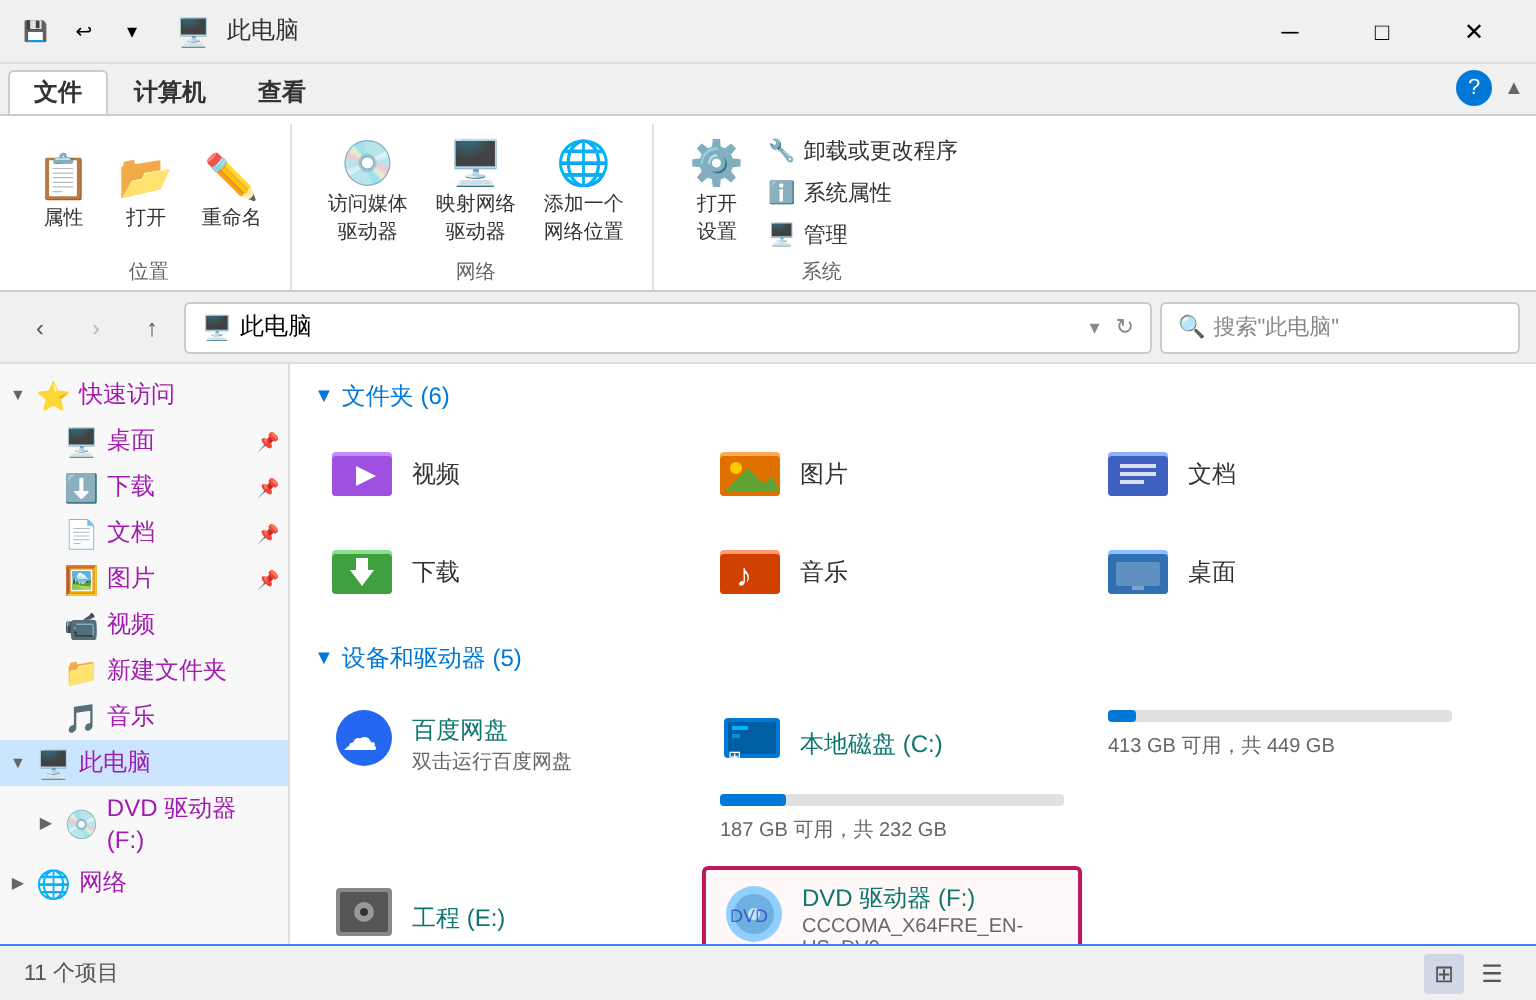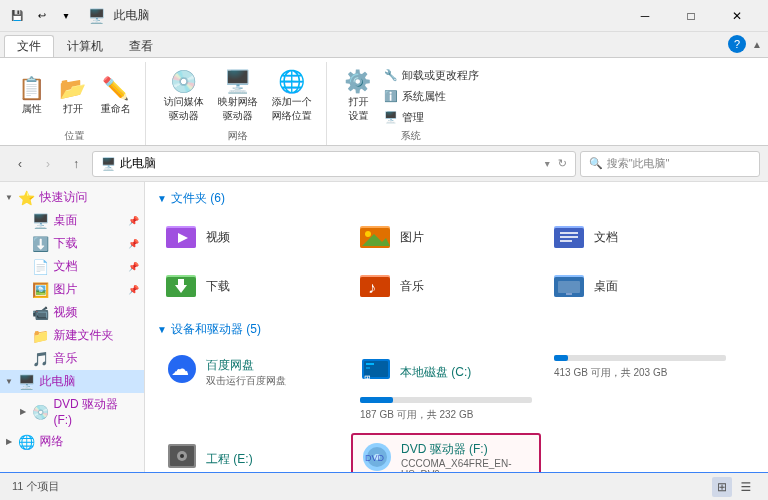--- a/index.html
+++ b/index.html
@@ -41,20 +41,21 @@
       height: 22px;
       padding: 0 12px;
       display: flex;
       align-items: center;
       font-size: 12px;
       cursor: pointer;
       border: 1px solid transparent;
       border-bottom: none;
       border-radius: 3px 3px 0 0;
       color: #333;
+      font-weight: bold;
     }
     .ribbon-tab.active {
       background: white;
       border-color: #ccc;
       border-bottom-color: white;
     }
 
     
     .ribbon {
       height: 88px;
@@ -577,21 +578,21 @@
         <div class="drive-bar-container">
           <div class="drive-bar" style="width: 19%;"></div>
         </div>
         <div class="drive-info">187 GB 可用，共 232 GB</div>
       </div>
 
       <div class="drive-item">
         <div class="drive-bar-container">
           <div class="drive-bar" style="width: 8%;"></div>
         </div>
-        <div class="drive-info">413 GB 可用，共 203 GB</div>
+        <div class="drive-info">413 GB 可用，共 449 GB</div>
       </div>
 
       <div class="drive-item">
         <div class="drive-item-top">
           <div class="drive-item-icon">
             <svg width="32" height="32" viewBox="0 0 32 32">
               <rect x="2" y="4" width="28" height="24" rx="2" fill="#888"></rect>
               <rect x="4" y="6" width="24" height="20" rx="1" fill="#555"></rect>
               <circle cx="16" cy="16" r="5" fill="#999"></circle>
               <circle cx="16" cy="16" r="2" fill="#333"></circle>

